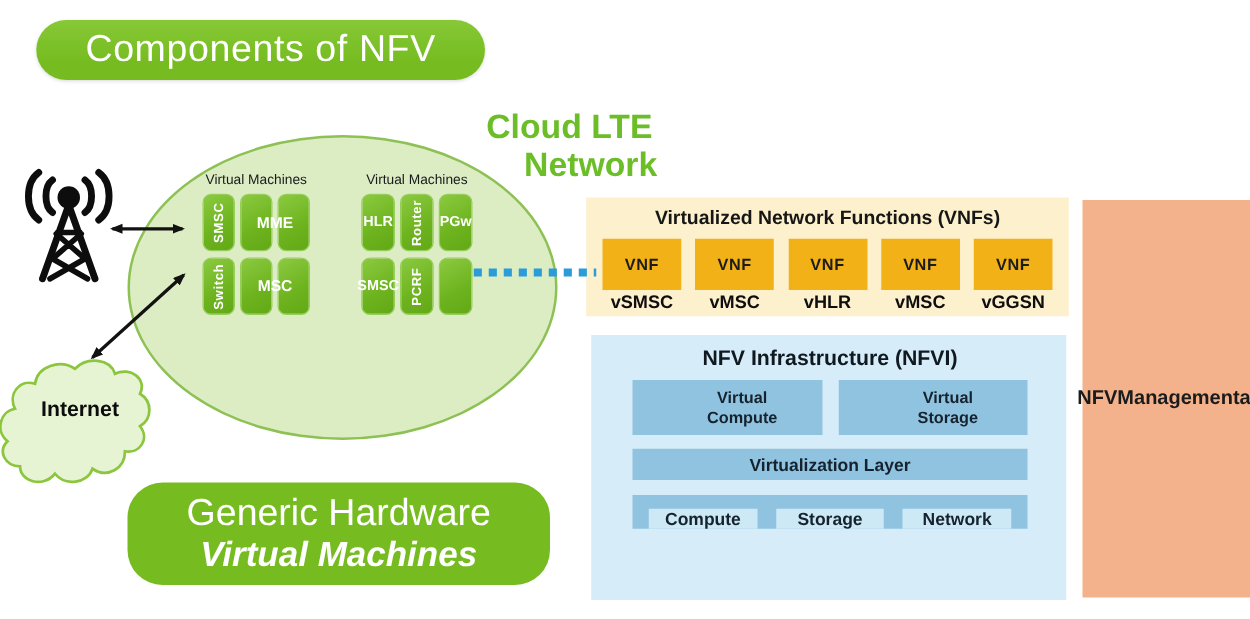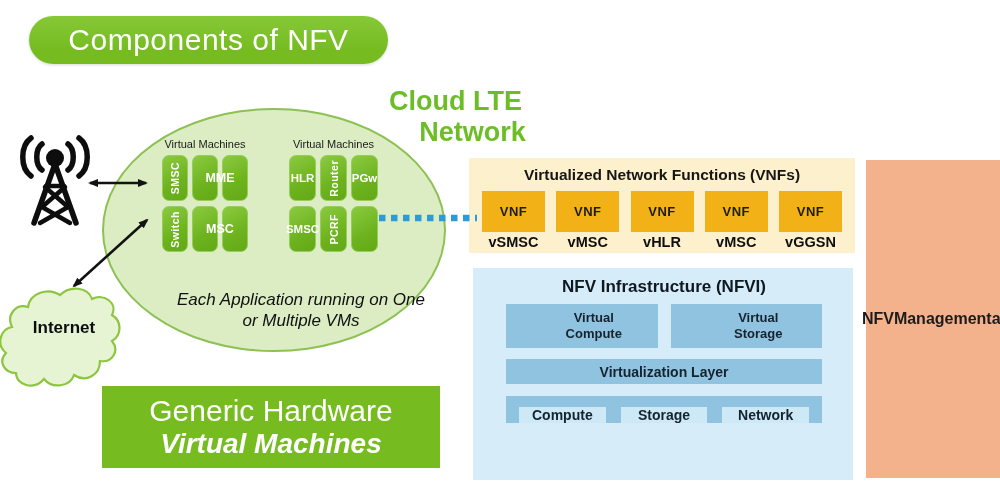--- a/index.html
+++ b/index.html
@@ -49,21 +49,21 @@
   .widetext{
     position:absolute;left:30px;right:0;top:0;bottom:0;
     display:flex;align-items:center;justify-content:center;
     color:#fff;font-weight:bold;font-size:12.5px;
   }
   .hcell{font-size:11.5px;font-weight:bold;}
   
   .generic-box{
     left:102px;top:386px;width:338px;height:82px;background:var(--green,#76bc21);
     display:flex;flex-direction:column;align-items:center;justify-content:center;
-    color:#fff;z-index:2;line-height:1.15;
+    color:#fff;z-index:2;line-height:1.15;border-radius:28px;
   }
   .generic-box .g1{font-size:30px;}
   .generic-box .g2{font-size:28px;font-weight:bold;font-style:italic;}
   
   .internet-label{
     left:18px;top:318px;width:92px;text-align:center;z-index:4;
     font-weight:bold;font-size:17px;color:#0d0d0d;
   }
   
   .vnf-panel{
@@ -203,24 +203,20 @@
     </div>
     <div class="vmrow">
       <div class="vmbox hcell">SMSC</div>
       <div class="vmbox">
         <span class="vtext">PCRF</span>
       </div>
       <div class="vmbox hcell"></div>
     </div>
   </div>
 
-  <div class="abs ellipse-caption">
-    <div>Each Application running on One</div>
-    <div>or Multiple VMs</div>
-  </div>
 
   <div class="abs internet-label">Internet</div>
 
   <div class="abs generic-box">
     <div class="g1">Generic Hardware</div>
     <div class="g2">Virtual Machines</div>
   </div>
 
   <div class="abs vnf-panel">
     <div class="vnf-title">Virtualized Network Functions (VNFs)</div>

